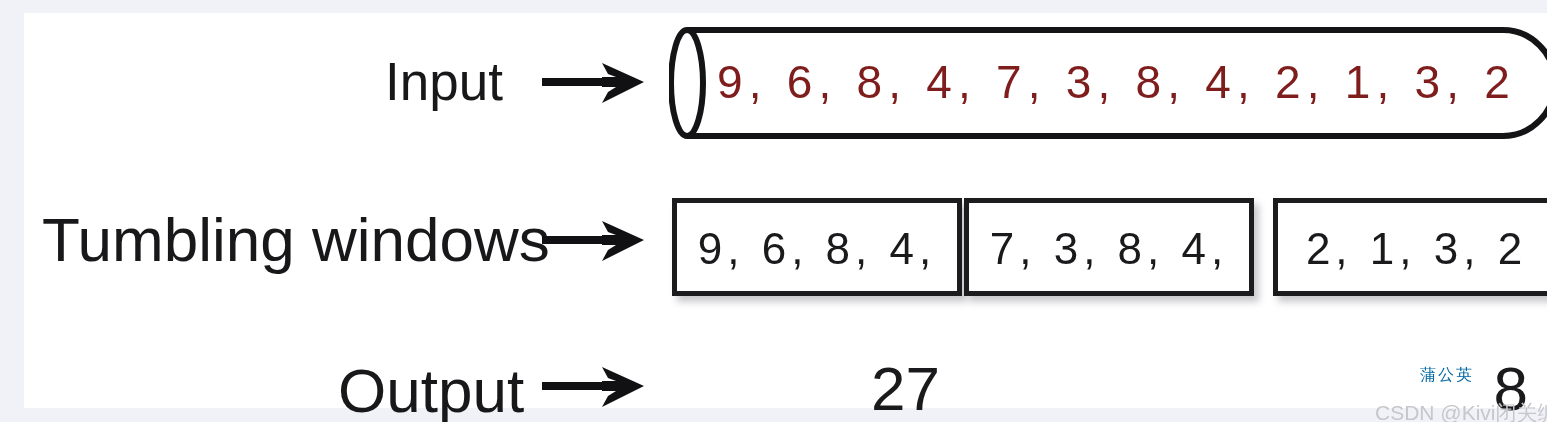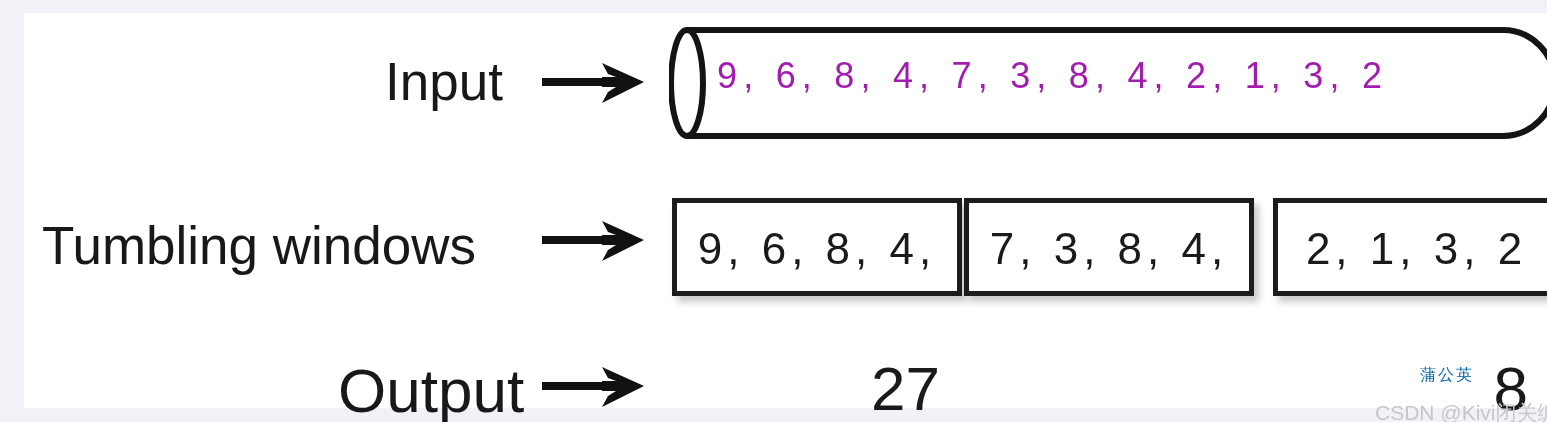--- a/index.html
+++ b/index.html
@@ -33,21 +33,21 @@
   
   .row-label {
     position: absolute;
     color: #18181a;
     font-family: "Liberation Sans", sans-serif;
     font-weight: 400;
     white-space: nowrap;
     letter-spacing: 0px;
   }
   #label-input  { left: 361px; top: 38px;  font-size: 53px; }
-  #label-window { left: 18px;  top: 202px; font-size: 53px; }
+  #label-window { left: 18px;  top: 191px; font-size: 62px; }
   #label-output { left: 314px; top: 342px; font-size: 62px; }
 
   
   .arrow { position: absolute; }
   .arrow svg { display: block; }
   #arrow-input  { left: 518px; top: 48px; }
   #arrow-window { left: 518px; top: 206px; }
   #arrow-output { left: 518px; top: 352px; }
 
   
@@ -57,23 +57,23 @@
     top: 8px;
     width: 894px;
     height: 124px;
   }
   #input-cylinder svg { display: block; }
   #input-values {
     position: absolute;
     left: 693px;
     top: 42px;
     width: 820px;
-    color: #a21caf;
+    color: #7f1d1d;
     font-family: "Liberation Sans", sans-serif;
-    font-size: 36px;
+    font-size: 46px;
     letter-spacing: 6.2px;
     white-space: nowrap;
   }
 
   
   .window-box {
     position: absolute;
     top: 185px;
     height: 98px;
     background: #ffffff;

